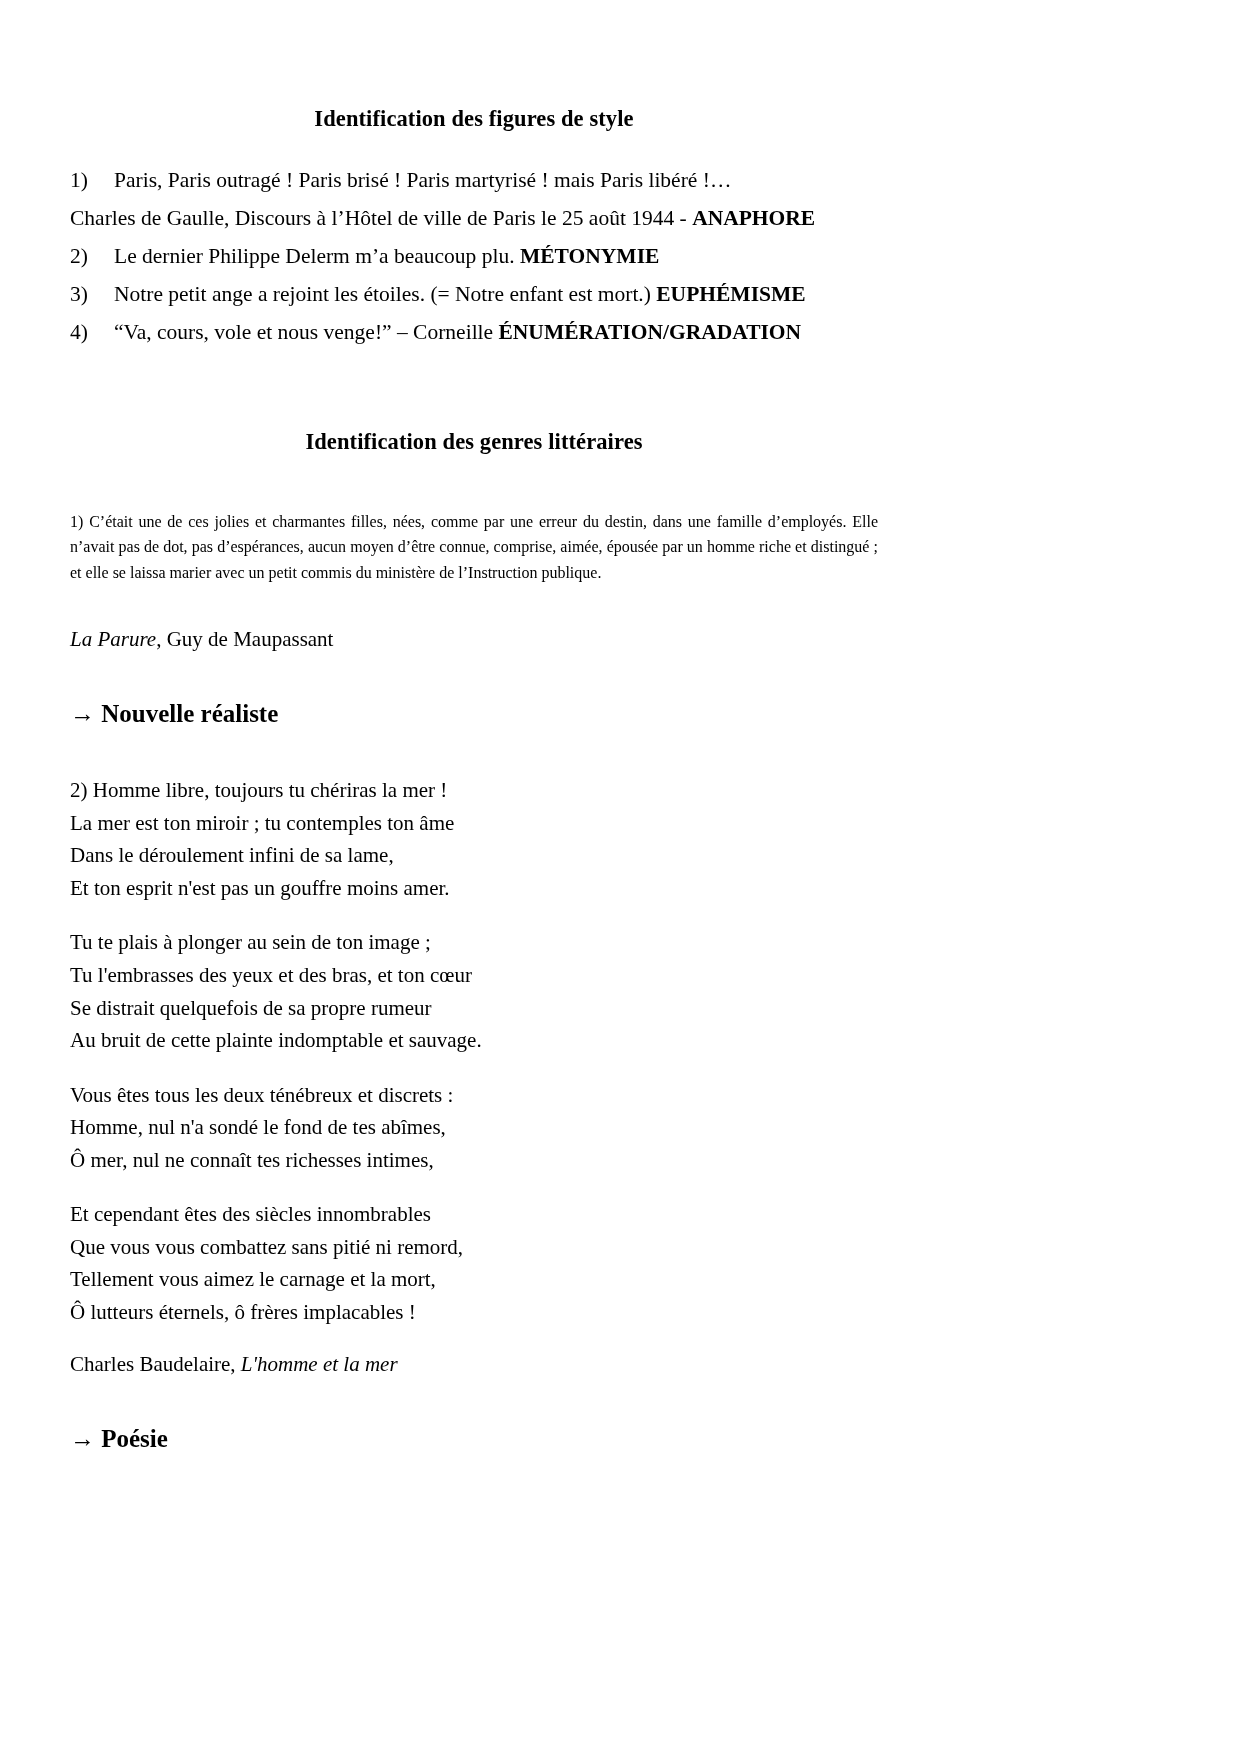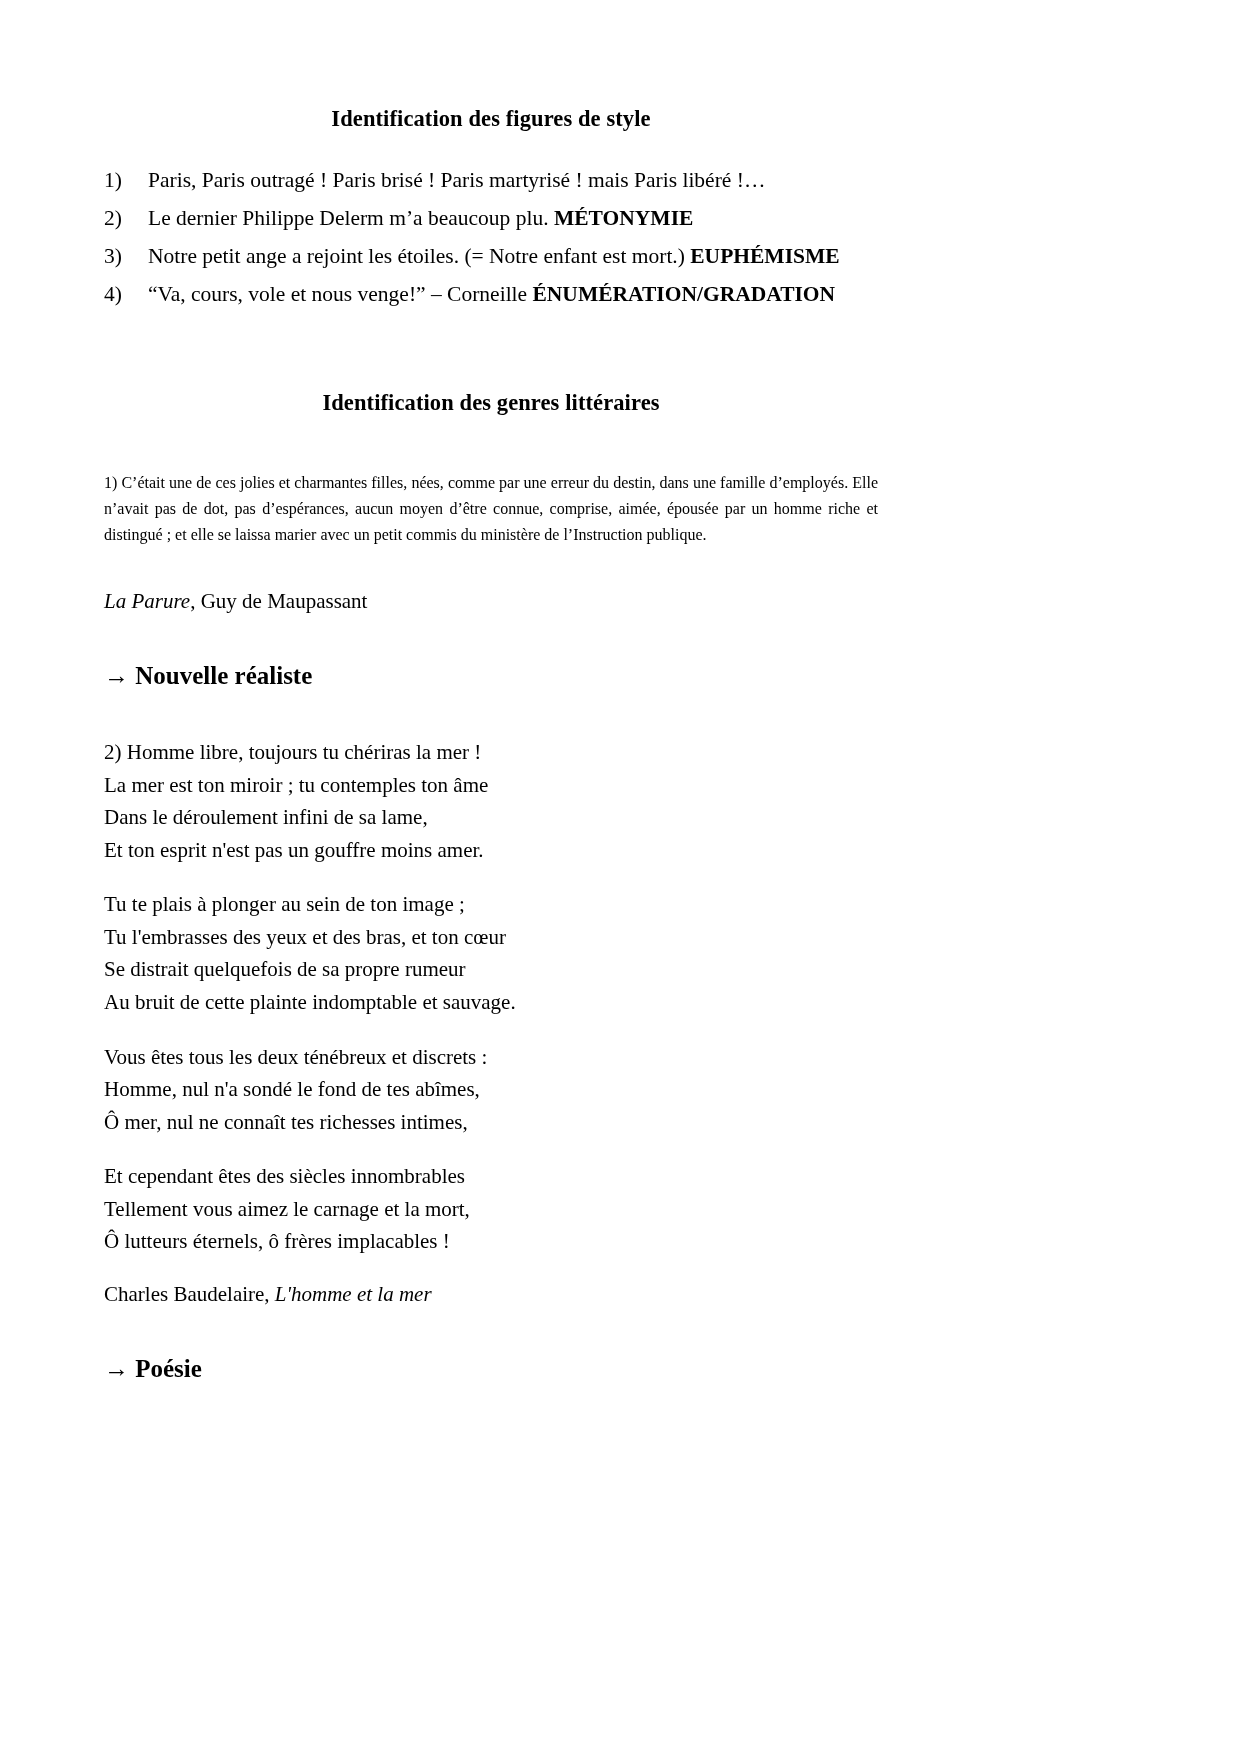--- a/index.html
+++ b/index.html
@@ -10,21 +10,21 @@
   body {
     width: 1240px;
     min-height: 1755px;
     font-family: "Liberation Serif", serif;
     color: #000000;
   }
   .page {
     width: 988px;
     min-height: 1755px;
     box-sizing: border-box;
-    padding: 100px 110px 60px 104px;
+    padding: 100px 110px 60px 70px;
     position: relative;
   }
   .section-title {
     text-align: center;
     font-weight: bold;
     font-size: 22.5px;
     letter-spacing: 0.1px;
     margin: 10px 0 0 0;
   }
   .title-1 { margin-top: 6px; }
@@ -94,20 +94,23 @@
 
   <h1 class="section-title title-1">Identification des figures de style</h1>
 
   <div class="fig-list">
 
     <div class="fig-row">
       <span class="fig-num">1)</span>
       <span class="fig-text">Paris, Paris outragé ! Paris brisé ! Paris martyrisé ! mais Paris libéré !…</span>
     </div>
 
+    <div class="fig-source">
+      <span>Charles de Gaulle, Discours à l’Hôtel de ville de Paris le 25 août 1944 - </span><b>ANAPHORE</b>
+    </div>
 
     <div class="fig-row">
       <span class="fig-num">2)</span>
       <span class="fig-text"><span>Le dernier Philippe Delerm m’a beaucoup plu. </span><b>MÉTONYMIE</b></span>
     </div>
 
     <div class="fig-row">
       <span class="fig-num">3)</span>
       <span class="fig-text"><span>Notre petit ange a rejoint les étoiles. (= Notre enfant est mort.) </span><b>EUPHÉMISME</b></span>
     </div>
@@ -144,20 +147,21 @@
     </div>
 
     <div class="stanza">
       <div class="poem-line">Vous êtes tous les deux ténébreux et discrets :</div>
       <div class="poem-line">Homme, nul n'a sondé le fond de tes abîmes,</div>
       <div class="poem-line">Ô mer, nul ne connaît tes richesses intimes,</div>
     </div>
 
     <div class="stanza">
       <div class="poem-line">Et cependant êtes des siècles innombrables</div>
+      <div class="poem-line">Que vous vous combattez sans pitié ni remord,</div>
       <div class="poem-line">Tellement vous aimez le carnage et la mort,</div>
       <div class="poem-line">Ô lutteurs éternels, ô frères implacables !</div>
     </div>
 
   </div>
 
   <p class="poem-attrib"><span>Charles Baudelaire, </span><i>L'homme et la mer</i></p>
 
   <p class="answer answer-2"><span class="arrow">→ </span><span>Poésie</span></p>
 

